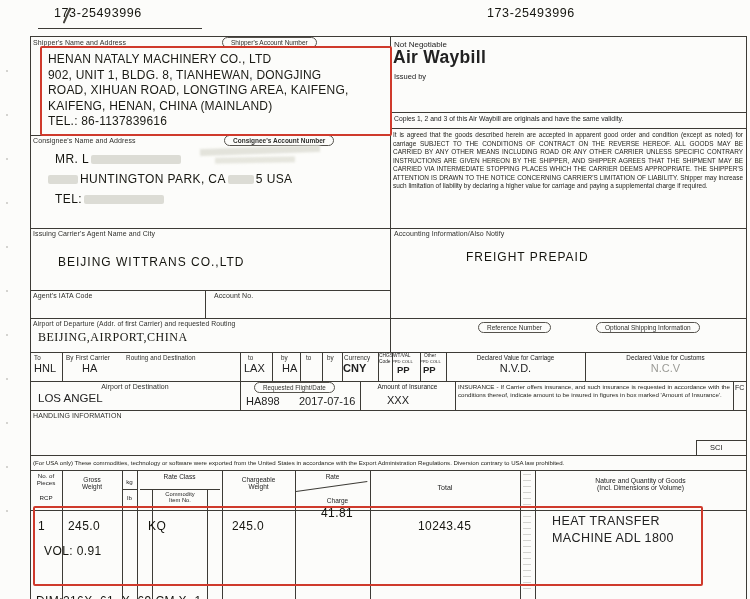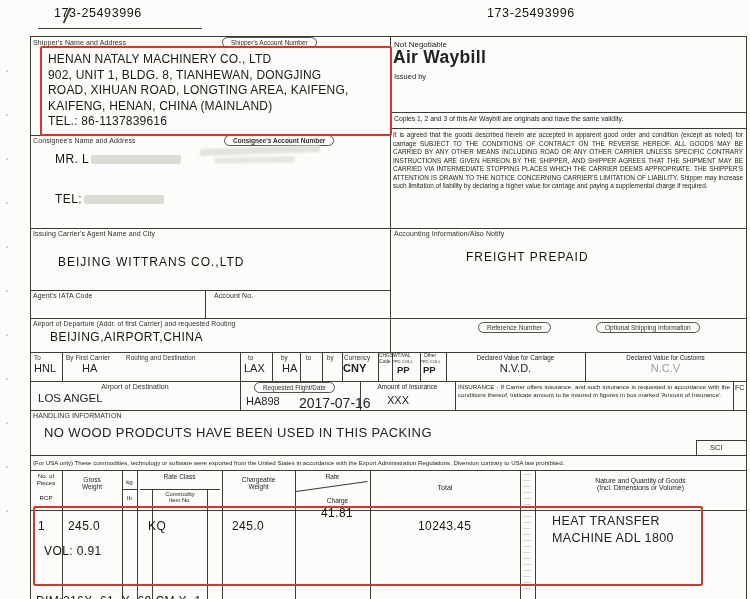--- a/index.html
+++ b/index.html
@@ -80,21 +80,21 @@
   
   #agent-label{left:33px;top:230px;}
   #agent-name{left:58px;top:255px;letter-spacing:1px;}
   #accounting-label{left:394px;top:230px;}
   #accounting-value{left:466px;top:250px;letter-spacing:1px;}
   #iata-label{left:33px;top:292px;}
   #account-no-label{left:214px;top:292px;}
 
   
   #departure-label{left:33px;top:320px;font-size:6.8px;}
-  #departure-value{left:50px;top:330px;letter-spacing:.5px;}
+  #departure-value{left:38px;top:330px;letter-spacing:.5px;font-family:Liberation Serif, serif;}
   #reference-pill{left:478px;top:322px;}
   #optional-pill{left:596px;top:322px;}
 
   
   #to-label{left:34px;top:354px;font-size:6.3px;}
   #to-value{left:34px;top:362px;font-size:11px;}
   #first-carrier-label{left:66px;top:354px;font-size:6.3px;}
   #routing-dest-label{left:126px;top:354px;font-size:6.3px;}
   #first-carrier-value{left:82px;top:362px;font-size:11px;}
   #to2-label{left:248px;top:354px;font-size:6.3px;}
@@ -115,21 +115,21 @@
   #dv-carriage-label{left:446px;top:354px;width:139px;font-size:6.3px;}
   #dv-carriage-value{left:446px;top:362px;width:139px;font-size:11px;}
   #dv-customs-label{left:585px;top:354px;width:161px;font-size:6.3px;}
   #dv-customs-value{left:585px;top:362px;width:161px;font-size:11px;color:#9b9b96;}
 
   
   #dest-label{left:30px;top:383px;width:210px;}
   #dest-value{left:38px;top:392px;font-size:11.5px;}
   #flight-pill{left:254px;top:382px;font-size:6.3px;}
   #flight-number{left:246px;top:395px;font-size:11px;}
-  #flight-date{left:299px;top:395px;font-size:14px;}
+  #flight-date{left:299px;top:395px;font-size:11px;}
   #insurance-label{left:360px;top:383px;width:95px;font-size:6.5px;}
   #insurance-value{left:387px;top:394px;font-size:11px;}
   #insurance-note{left:458px;top:383px;width:272px;font-size:6.2px;line-height:1.25;color:#23231e;}
   #fc-label{left:735px;top:384px;font-size:7px;}
 
   
   #handling-label{left:33px;top:412px;}
   #handling-value{left:44px;top:425px;font-size:13px;letter-spacing:.4px;}
   #sci-label{left:710px;top:443px;font-size:7.5px;}
   #usa-note{left:33px;top:459px;font-size:6.1px;white-space:nowrap;color:#23231e;}
@@ -239,20 +239,21 @@
   <div class="abs" id="awb-title">Air Waybill</div>
   <div class="abs" id="issued-by">Issued by</div>
   <div class="abs" id="copies-note">Copies 1, 2 and 3 of this Air Waybill are originals and have the same validity.</div>
   <div class="abs justify" id="conditions">It is agreed that the goods described herein are accepted in apparent good order and condition (except as noted) for carriage SUBJECT TO THE CONDITIONS OF CONTRACT ON THE REVERSE HEREOF. ALL GOODS MAY BE CARRIED BY ANY OTHER MEANS INCLUDING ROAD OR ANY OTHER CARRIER UNLESS SPECIFIC CONTRARY INSTRUCTIONS ARE GIVEN HEREON BY THE SHIPPER, AND SHIPPER AGREES THAT THE SHIPMENT MAY BE CARRIED VIA INTERMEDIATE STOPPING PLACES WHICH THE CARRIER DEEMS APPROPRIATE. THE SHIPPER'S ATTENTION IS DRAWN TO THE NOTICE CONCERNING CARRIER'S LIMITATION OF LIABILITY. Shipper may increase such limitation of liability by declaring a higher value for carriage and paying a supplemental charge if required.</div>
 
   <div class="lbl" id="consignee-label">Consignee's Name and Address</div>
   <div class="pill" id="consignee-account-label">Consignee's Account Number</div>
   <div class="abs" id="stamp1"></div>
   <div class="abs" id="stamp2"></div>
   <div class="val" id="consignee-line1"><span>MR. L</span><span class="smudge w90"></span></div>
+  <div class="val" id="consignee-line2"><span class="smudge w30"></span><span>HUNTINGTON PARK, CA</span><span class="smudge w26"></span><span>5 USA</span></div>
   <div class="val" id="consignee-line3"><span>TEL:</span><span class="smudge w80"></span></div>
 
   <div class="lbl" id="agent-label">Issuing Carrier's Agent Name and City</div>
   <div class="val" id="agent-name">BEIJING WITTRANS CO.,LTD</div>
   <div class="lbl" id="accounting-label">Accounting  Information/Also Notify</div>
   <div class="val" id="accounting-value">FREIGHT PREPAID</div>
   <div class="lbl" id="iata-label">Agent's IATA Code</div>
   <div class="lbl" id="account-no-label">Account No.</div>
 
   <div class="lbl" id="departure-label">Airport of Departure (Addr. of first Carrier) and requested Routing</div>
@@ -290,21 +291,20 @@
   <div class="abs" id="dest-value">LOS ANGEL</div>
   <div class="pill" id="flight-pill">Requested Flight/Date</div>
   <div class="abs" id="flight-number">HA898</div>
   <div class="abs" id="flight-date">2017-07-16</div>
   <div class="abs ctr" id="insurance-label">Amount of Insurance</div>
   <div class="abs" id="insurance-value">XXX</div>
   <div class="abs justify" id="insurance-note">INSURANCE - If Carrier offers insurance, and such insurance is requested in accordance with the conditions thereof, indicate amount to be insured in figures in box marked 'Amount of Insurance'.</div>
   <div class="abs" id="fc-label">FC</div>
 
   <div class="lbl" id="handling-label">HANDLING INFORMATION</div>
-  <div class="abs" id="handling-value">NO WOOD PRODCUTS HAVE BEEN USED IN THIS PACKING</div>
   <div class="abs" id="sci-label">SCI</div>
   <div class="abs" id="usa-note">(For USA only) These commodities, technology or software were exported from the United States in accordance with the Export Administration Regulations. Diversion contrary to USA law prohibited.</div>
 
   <div class="abs ctr pre" id="th-pieces">No. of
 Pieces</div>
   <div class="abs ctr" id="th-rcp">RCP</div>
   <div class="abs ctr pre" id="th-gross">Gross
 Weight</div>
   <div class="abs ctr" id="th-kg">kg</div>
   <div class="abs ctr" id="th-lb">lb</div>

